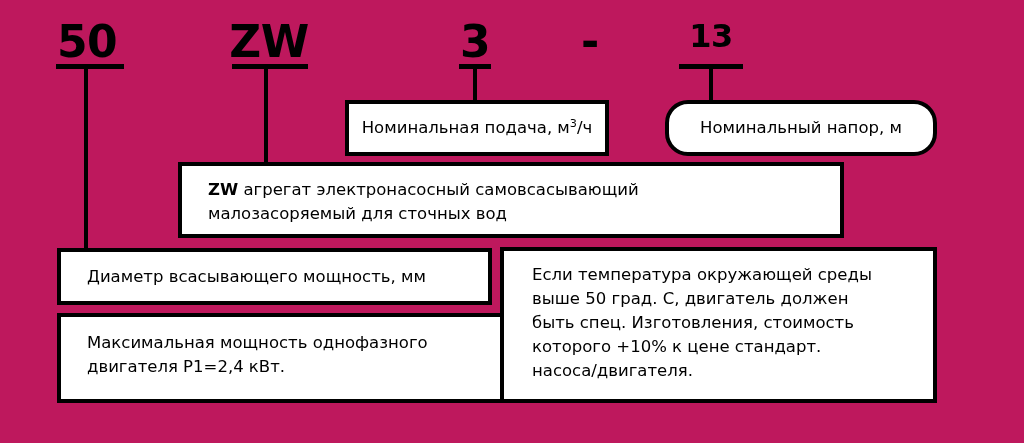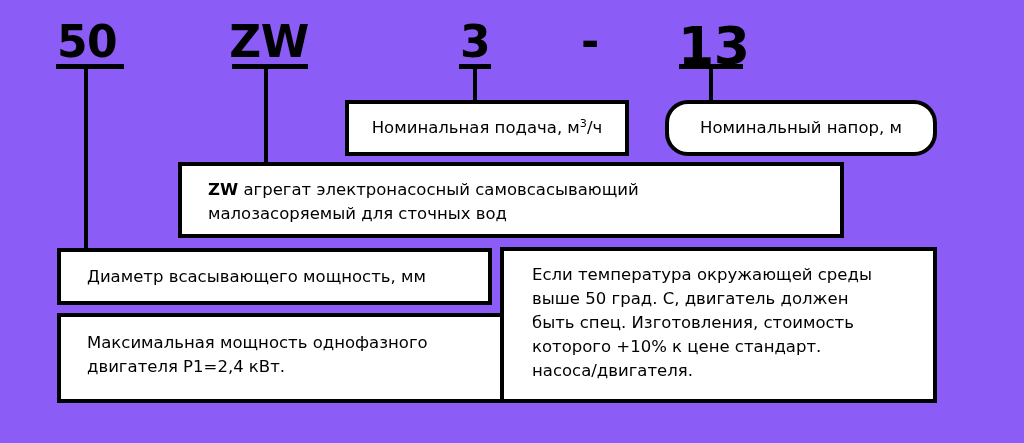--- a/index.html
+++ b/index.html
@@ -4,40 +4,40 @@
 <style>
   html, body {
     margin: 0;
     padding: 0;
     background: #ffffff;
   }
   #canvas {
     position: relative;
     width: 1024px;
     height: 443px;
-    background: #8b5cf6;
+    background: #be185d;
     font-family: "DejaVu Sans", "Liberation Sans", sans-serif;
     overflow: hidden;
   }
 
   
   .token {
     position: absolute;
     font-weight: bold;
     color: #000000;
     line-height: 1;
     text-align: center;
     white-space: nowrap;
     letter-spacing: -0.5px;
   }
   .token-50  { left: 52px;  top: 20px; width: 70px;  font-size: 44px; }
   .token-zw  { left: 228px; top: 20px; width: 82px;  font-size: 44px; }
   .token-3   { left: 456px; top: 20px; width: 38px;  font-size: 44px; }
   .token-dash{ left: 570px; top: 20px; width: 40px;  font-size: 44px; }
-  .token-13  { left: 678px; top: 20px; width: 66px;  font-size: 52px; }
+  .token-13  { left: 678px; top: 20px; width: 66px;  font-size: 32px; }
 
   
   .token-rule {
     position: absolute;
     height: 5px;
     background: #000000;
   }
   .rule-50 { left: 56px;  top: 64px; width: 68px; }
   .rule-zw { left: 232px; top: 64px; width: 76px; }
   .rule-3  { left: 459px; top: 64px; width: 32px; }
@@ -65,21 +65,21 @@
     font-size: 16.5px;
     line-height: 1.45;
   }
   .box .txt {
     display: block;
     white-space: pre-line;
   }
 
   
   .box-flow {
-    left: 345px; top: 100px; width: 284px; height: 56px;
+    left: 345px; top: 100px; width: 264px; height: 56px;
     display: flex; align-items: center; justify-content: center;
   }
   .box-head {
     left: 665px; top: 100px; width: 272px; height: 56px;
     display: flex; align-items: center; justify-content: center; border-radius: 23px;
   }
 
   
   .box-zw {
     left: 178px; top: 162px; width: 666px; height: 76px;

